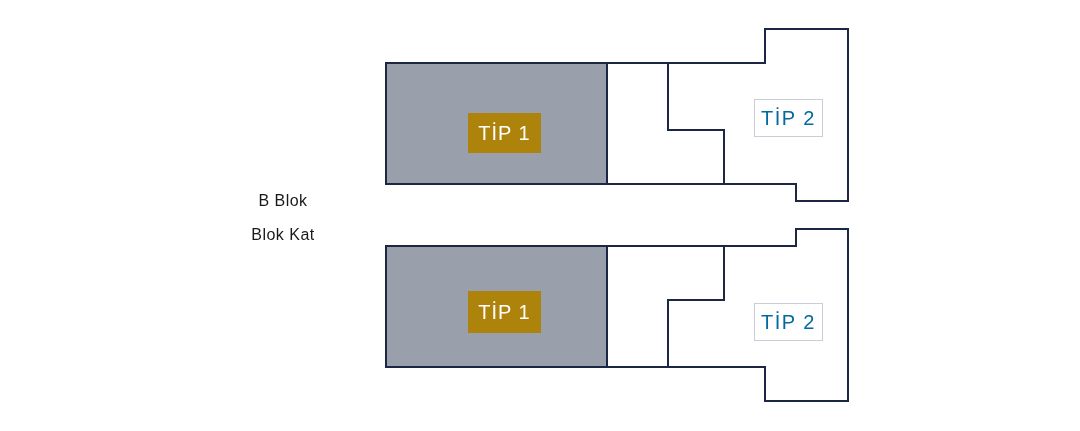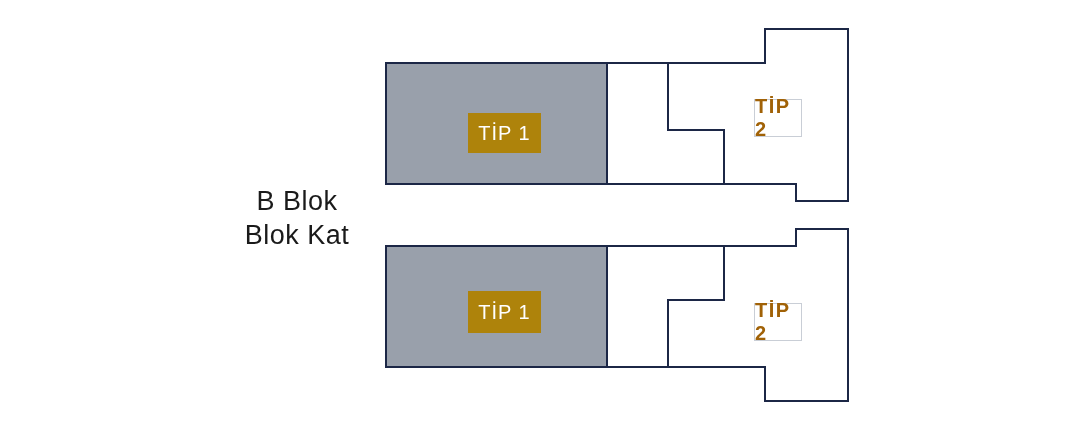--- a/index.html
+++ b/index.html
@@ -15,53 +15,53 @@
     font-family: "Liberation Sans", sans-serif;
     overflow: hidden;
   }
   .plan-svg {
     position: absolute;
     left: 0;
     top: 0;
   }
   .block-title {
     position: absolute;
-    left: 227px;
+    left: 213px;
     top: 184px;
     width: 140px;
     text-align: center;
     color: #1A1A1A;
-    font-size: 27px;
+    font-size: 16px;
     line-height: 34px;
     letter-spacing: 0.5px;
   }
   .tip1-badge {
     position: absolute;
     width: 73px;
     height: 40px;
     background: #AE830B;
     color: #FFFFFF;
     font-size: 20px;
     font-weight: normal;
     letter-spacing: 1px;
     display: flex;
     align-items: center;
     justify-content: center;
   }
   .tip1-top { left: 468px; top: 113px; }
   .tip1-bottom { left: 468px; top: 291px; height: 42px; }
   .tip2-box {
     position: absolute;
-    width: 48px;
+    width: 69px;
     height: 38px;
     background: #FFFFFF;
     border: 1px solid #C9CED6;
-    color: #a16207;
+    color: #0369a1;
     font-size: 20px;
-    font-weight: 700;
+    font-weight: 400;
     letter-spacing: 1.5px;
     display: flex;
     align-items: center;
     justify-content: center;
     box-sizing: border-box;
   }
   .tip2-top { left: 754px; top: 99px; }
   .tip2-bottom { left: 754px; top: 303px; }
 </style>
 </head>

